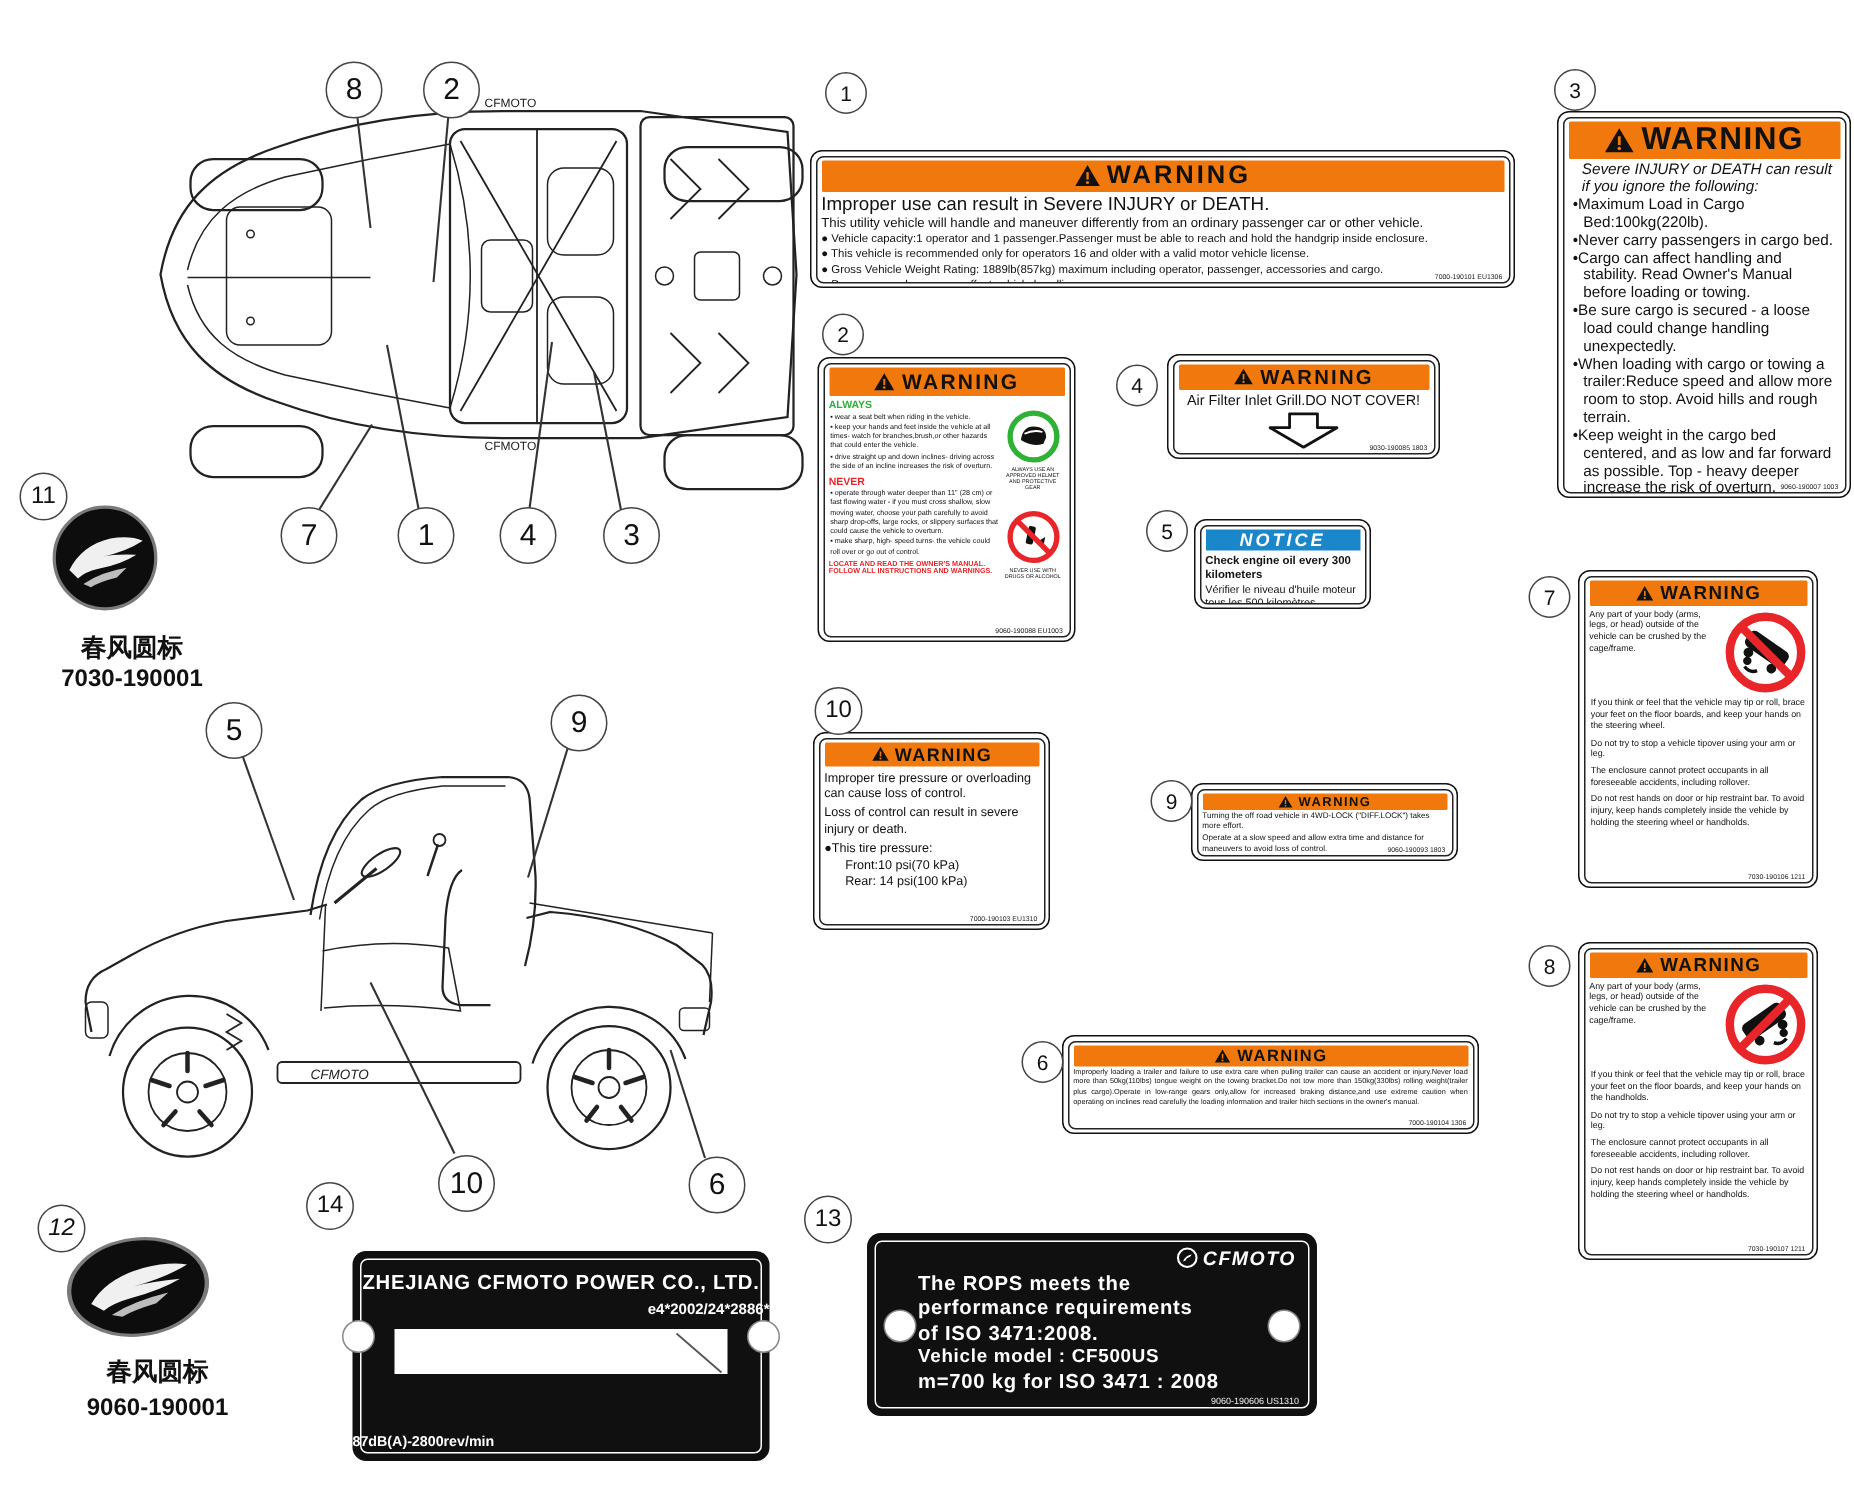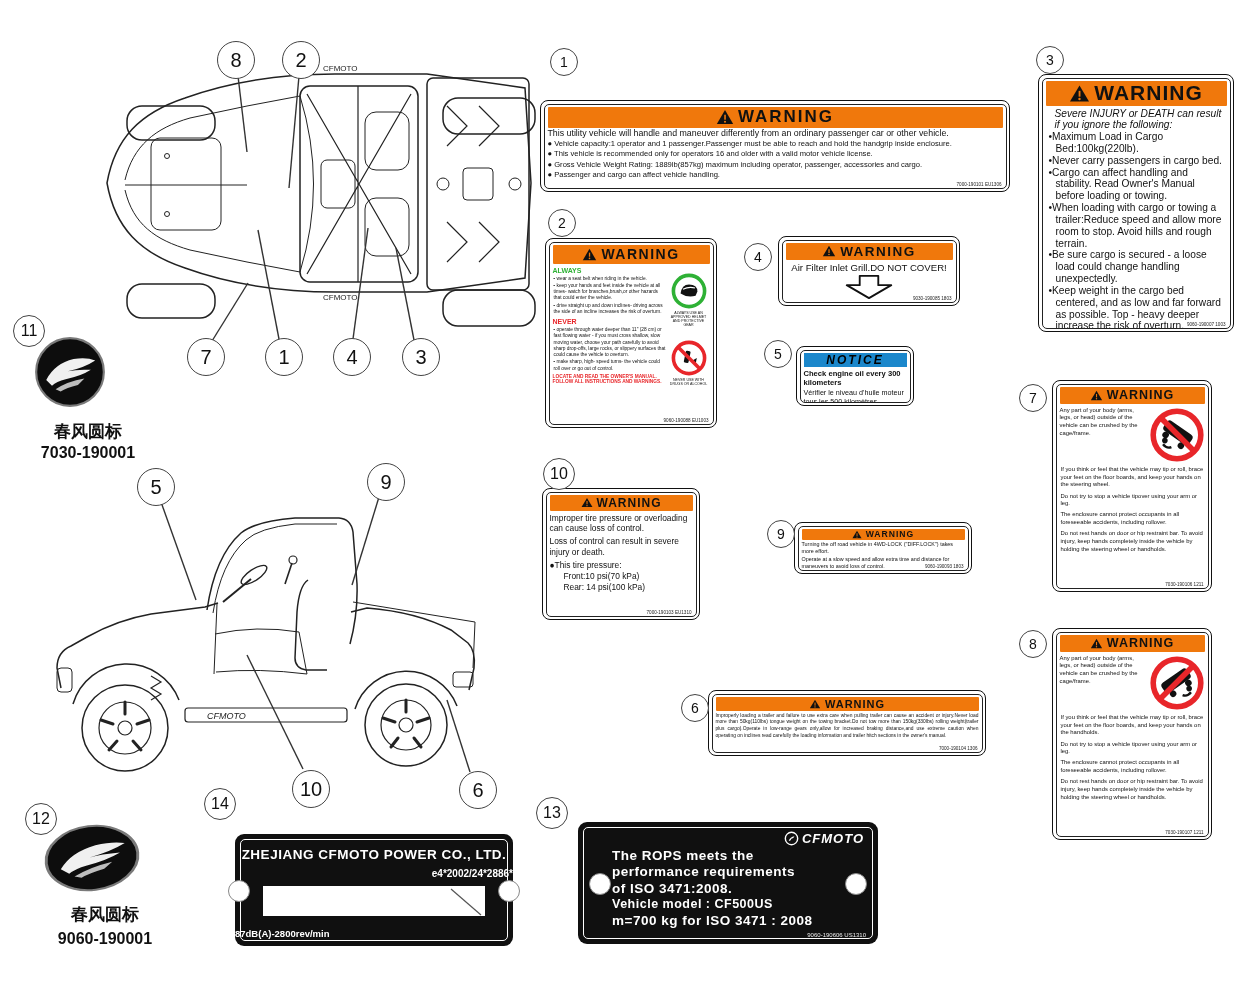--- a/index.html
+++ b/index.html
@@ -56,21 +56,21 @@
   .l3-b{padding-left:7px;text-indent:-7px;}
 
   
   #l4{left:778px;top:236px;width:182px;height:70px;}
   #l4 .hdr{height:17px;font-size:13.5px;letter-spacing:1.5px;}
   .l4-text{font-size:9.6px;text-align:center;margin-top:2px;}
   .l4-arrow{align-self:center;margin-top:1px;}
 
   
   #l5{left:796px;top:346px;width:118px;height:60px;}
-  .hdr-notice{background:#1B87CB;color:#000000;height:15px;font-size:12px;font-style:italic;
+  .hdr-notice{background:#1B87CB;color:#ffffff;height:15px;font-size:12px;font-style:italic;
       font-weight:bold;letter-spacing:2px;display:flex;align-items:center;justify-content:center;}
   .l5-b1{font-size:7.6px;font-weight:bold;line-height:1.25;margin-top:2px;}
   .l5-b2{font-size:7.2px;line-height:1.25;margin-top:1px;}
 
   
   #l6{left:708px;top:690px;width:278px;height:66px;}
   #l6 .hdr{height:14px;font-size:11px;letter-spacing:1px;}
   .l6-text{font-size:4.9px;line-height:1.4;text-align:justify;margin-top:2px;}
 
   
@@ -101,21 +101,21 @@
   
   .plate{position:absolute;background:#101010;border-radius:9px;color:#fff;z-index:4;box-sizing:border-box;}
   .plate .pinner{position:absolute;inset:5px;border:1.4px solid #fff;border-radius:5px;}
   #p13{left:578px;top:822px;width:300px;height:122px;}
   .p13-brand{position:absolute;right:14px;top:9px;display:flex;align-items:center;gap:3px;
       font-weight:bold;font-style:italic;font-size:13px;letter-spacing:1px;}
   .p13-lines{position:absolute;left:34px;top:26px;font-weight:bold;font-size:13.5px;line-height:1.22;letter-spacing:.5px;}
   .p13-model{font-size:12.5px;}
   .p13-code{position:absolute;right:12px;bottom:6px;font-size:6px;color:#eee;}
   .hole{position:absolute;background:#fff;border-radius:50%;border:1px solid #888;}
-  #p14{left:235px;top:834px;width:278px;height:112px;}
+  #p14{left:235px;top:834px;width:278px;height:140px;}
   .p14-co{position:absolute;left:0;right:0;top:13px;text-align:center;font-weight:bold;font-size:13.5px;letter-spacing:.5px;}
   .p14-ap{position:absolute;left:0;right:0;top:34px;text-align:right;font-size:10px;font-weight:bold;}
   .p14-field{position:absolute;left:28px;top:52px;width:222px;height:30px;background:#fff;}
   .p14-noise{position:absolute;left:0;right:0;bottom:7px;text-align:left;font-size:9.5px;font-weight:bold;}
 </style>
 </head>
 <body>
 
 <div class="canvas">
 
@@ -200,34 +200,35 @@
   <div class="co sm" style="left:548px;top:209px;">2</div>
   <div class="co sm" style="left:1036px;top:46px;">3</div>
   <div class="co sm" style="left:744px;top:243px;">4</div>
   <div class="co sm" style="left:764px;top:340px;">5</div>
   <div class="co sm" style="left:681px;top:694px;">6</div>
   <div class="co sm" style="left:1019px;top:384px;">7</div>
   <div class="co sm" style="left:1019px;top:630px;">8</div>
   <div class="co sm" style="left:767px;top:520px;">9</div>
   <div class="co md" style="left:543px;top:458px;">10</div>
   <div class="co md" style="left:13px;top:315px;">11</div>
-  <div class="co md" style="left:25px;top:803px;">12</div>
+  <div class="co md" style="left:25px;top:803px;font-style:italic;">12</div>
   <div class="co md" style="left:536px;top:797px;">13</div>
   <div class="co md" style="left:204px;top:788px;">14</div>
 
   <div class="sticker" id="l1">
     <div class="inner">
       <div class="hdr">
         <svg class="tri" width="18" height="16" viewBox="0 0 26 23">
             <path d="M13 1.5 24.8 21.5H1.2Z"></path>
             <rect class="ex" x="11.9" y="8.2" width="2.3" height="7.2"></rect>
             <circle class="ex" cx="13" cy="18.3" r="1.5"></circle>
           </svg>
         <span>WARNING</span>
       </div>
+      <div class="l1-title">Improper use can result in Severe INJURY or DEATH.</div>
       <div class="l1-sub">This utility vehicle will handle and maneuver differently from an ordinary passenger car or other vehicle.</div>
       <div class="l1-b">● Vehicle capacity:1 operator and 1 passenger.Passenger must be able to reach and hold the handgrip inside enclosure.</div>
       <div class="l1-b">● This vehicle is recommended only for operators 16 and older with a valid motor vehicle license.</div>
       <div class="l1-b">● Gross Vehicle Weight Rating: 1889lb(857kg) maximum including operator, passenger, accessories  and  cargo.</div>
       <div class="l1-b">● Passenger and cargo can affect vehicle handling.</div>
 
       <div class="code">7000-190101   EU1306</div>
     </div>
   </div>
 
@@ -280,22 +281,22 @@
             <rect class="ex" x="11.9" y="8.2" width="2.3" height="7.2"></rect>
             <circle class="ex" cx="13" cy="18.3" r="1.5"></circle>
           </svg>
         <span>WARNING</span>
       </div>
       <div class="l3-body">
         <div class="l3-intro">Severe INJURY or DEATH can result if you ignore the following:</div>
         <div class="l3-b">•Maximum Load in Cargo Bed:100kg(220lb).</div>
         <div class="l3-b">•Never carry passengers in cargo bed.</div>
         <div class="l3-b">•Cargo can affect handling and stability. Read Owner's Manual before loading or towing.</div>
+        <div class="l3-b">•Be sure cargo is secured - a loose load could change handling unexpectedly.</div>
         <div class="l3-b">•When loading with cargo or towing a trailer:Reduce speed and allow more room to stop. Avoid hills and rough terrain.</div>
-        <div class="l3-b">•Be sure cargo is secured - a loose load could change handling unexpectedly.</div>
         <div class="l3-b">•Keep weight in the cargo bed centered, and as low and far forward as possible. Top - heavy deeper increase the risk of overturn.</div>
       </div>
       <div class="code">9060-190007   1003</div>
     </div>
   </div>
 
   <div class="sticker" id="l4">
     <div class="inner">
       <div class="hdr">
         <svg class="tri" width="14" height="12" viewBox="0 0 26 23">

